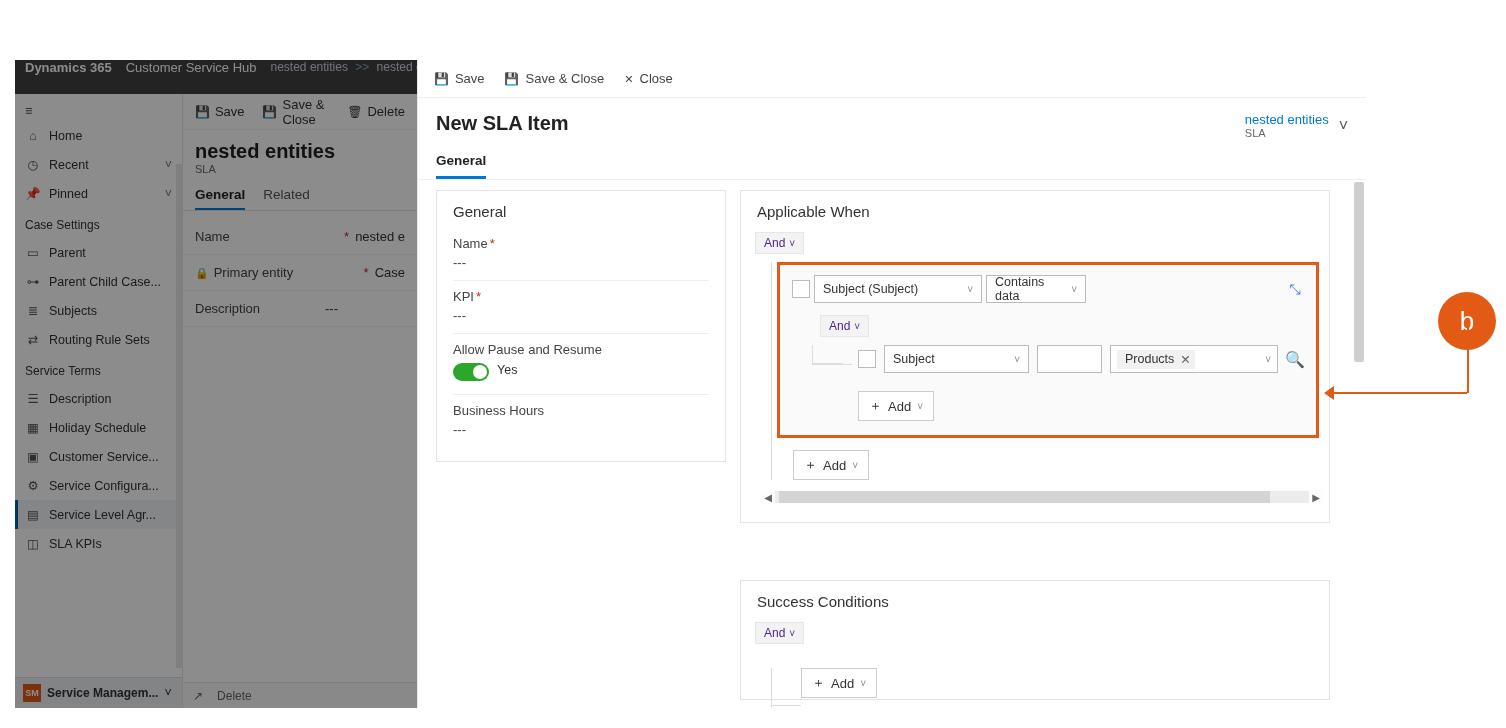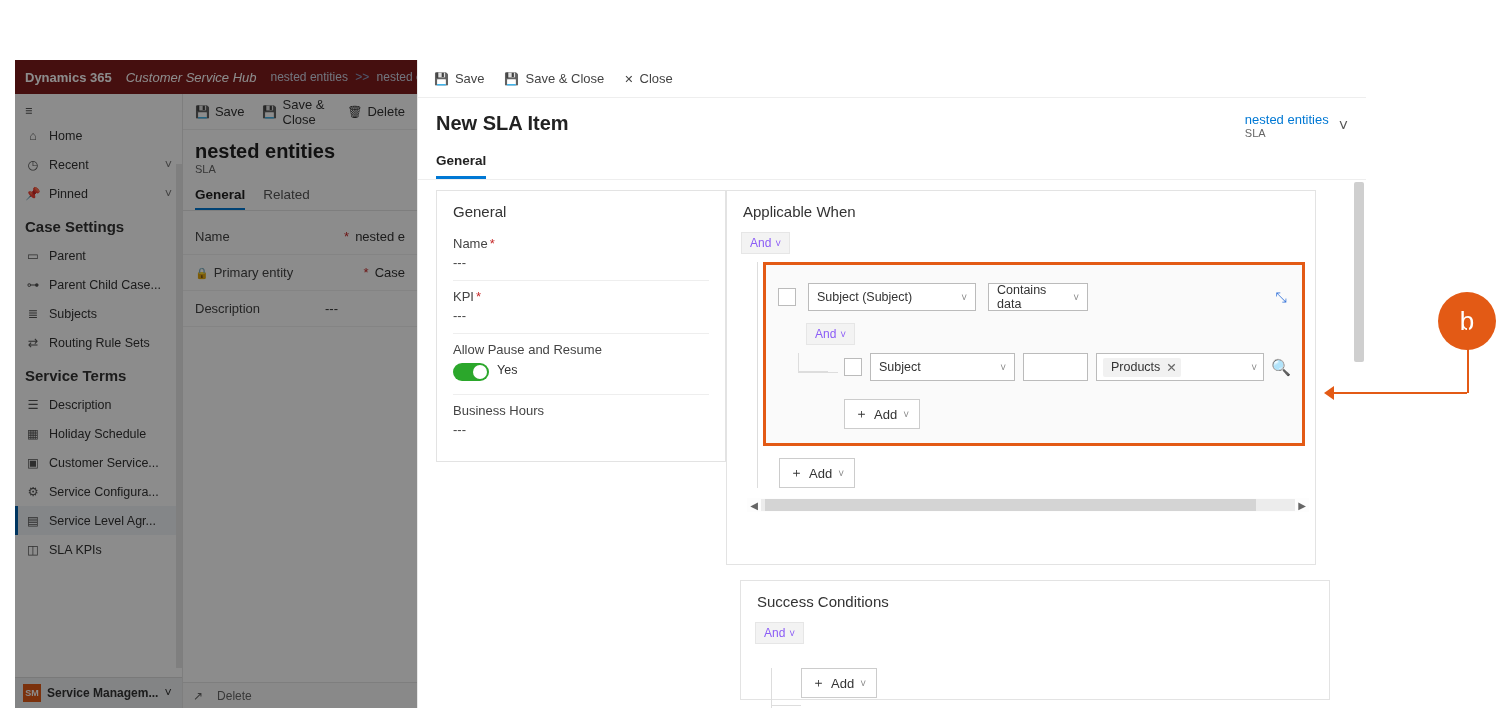--- a/index.html
+++ b/index.html
@@ -2,33 +2,33 @@
 <html><head>
 <meta charset="utf-8">
 <style>
 * { box-sizing: border-box; margin: 0; padding: 0; font-family: "Segoe UI", Arial, sans-serif; }
 body { width: 1506px; height: 728px; position: relative; overflow: hidden; background: #fff; }
 
 
 .bg-app { position: absolute; left: 15px; top: 60px; width: 402px; height: 648px; background: #fff; }
 .bg-dim { position: absolute; left: 15px; top: 60px; width: 402px; height: 648px; background: rgba(0,0,0,0.45); z-index: 5; pointer-events:none; }
 
-.bg-topbar { height: 34px; background: #7f1d1d; color: #fff; display: flex; align-items: center; padding: 0 10px; font-size: 13px; white-space: nowrap; overflow:hidden;}
+.bg-topbar { height: 34px; background: #404040; color: #fff; display: flex; align-items: flex-start; padding: 0 10px; font-size: 13px; white-space: nowrap; overflow:hidden;}
 .bg-topbar .brand { font-weight: 600; margin-right: 14px; }
-.bg-topbar .hub { margin-right: 14px; font-style: italic; }
+.bg-topbar .hub { margin-right: 14px; }
 .bg-topbar .bc { color: #cfd6e6; font-size: 12px; }
 .bg-topbar .bc .sep { margin: 0 4px; color:#8fa0c9;}
 
 .bg-body { display: flex; height: calc(100% - 34px); }
 .bg-sidebar { width: 168px; border-right: 1px solid #e6e6e6; padding-top: 6px; font-size: 12.5px; color: #333; position:relative;}
 .bg-sb-ham { padding: 4px 10px; color:#555;}
 .bg-sb-item { display:flex; align-items:center; gap:8px; padding: 7px 10px; color:#333; }
 .bg-sb-item .sp { margin-left:auto; color:#777; }
 .bg-sb-item .ico { width:16px; text-align:center; color:#555; }
-.bg-sb-header { padding: 10px 10px 6px; font-size:15px; font-weight:700; color:#333;}
+.bg-sb-header { padding: 10px 10px 6px; font-size:12px; font-weight:400; color:#333;}
 .bg-sb-item.active { border-left: 3px solid #0061b0; background:#f1f4f8; padding-left:7px;}
 .bg-sb-bottom { position:absolute; bottom:0; left:0; right:0; display:flex; align-items:center; gap:6px; padding:6px 8px; background:#eef0f2; border-top:1px solid #ddd;}
 .bg-sb-bottom .sq { width:18px; height:18px; background:#e05a17; color:#fff; font-size:9px; display:flex; align-items:center; justify-content:center; font-weight:600;}
 .bg-sb-bottom .lbl { font-size:12px; font-weight:600; white-space:nowrap; overflow:hidden; text-overflow:ellipsis;}
 .bg-scroll-track { position:absolute; right:0; top:70px; bottom:40px; width:6px; background:#e8e8e8;}
 
 .bg-main { flex:1; overflow:hidden;}
 .bg-cmdbar { height:36px; display:flex; align-items:center; gap:18px; padding:0 12px; font-size:13px; color:#333; border-bottom:1px solid #eee;}
 .bg-cmdbar .itm { display:flex; align-items:center; gap:5px;}
 .bg-title { padding:10px 12px 2px; }
@@ -72,30 +72,30 @@
 .gen-item:last-child { border-bottom:none;}
 .gen-item .lbl { color:#444; }
 .gen-item .lbl .star { color:#c62828; margin-left:2px;}
 .gen-item .val { color:#444; margin-top:4px;}
 .toggle { display:inline-flex; gap:8px; margin-top:6px;}
 .toggle .sw { width:36px; height:18px; border-radius:10px; background:#2ba72b; position:relative;}
 .toggle .sw::after { content:""; width:14px; height:14px; border-radius:50%; background:#fff; position:absolute; right:2px; top:2px;}
 .toggle .txt { font-size:12.5px; color:#333;}
 
 
-.apw-card { position:absolute; left:308px; top:10px; width:590px; height:375px; }
+.apw-card { position:absolute; left:322px; top:10px; width:590px; height:333px; }
 .apw-body { padding:4px 10px 0 14px; position:relative; }
-.and-group { display:inline-flex; align-items:center; gap:4px; font-size:12px; color:#8b5cf6; background:#f3f3f3; padding:3px 8px; border:1px solid #e6e6e6; cursor:pointer;}
+.and-group { display:inline-flex; align-items:center; gap:4px; font-size:12px; color:#4c1d95; background:#f3f3f3; padding:3px 8px; border:1px solid #e6e6e6; cursor:pointer;}
 .and-group .chev { font-size:10px; }
 .tree { position:relative; margin:8px 0 0 6px; }
 .tree .vline { position:absolute; left:10px; top:0; bottom:0; width:1px; background:#ddd;}
 
 
 .hl-box { position:relative; border:3px solid #e35a15; margin:6px 0 0 16px; padding:10px 12px 14px 12px; background:#fafafa;}
-.cond-row { display:flex; align-items:center; gap:12px;margin-top:8px; }
+.cond-row { display:flex; align-items:center; gap:4px; }
 .chk { width:18px; height:18px; border:1px solid #bbb; background:#fff; cursor:pointer;}
 .sel { height:28px; border:1px solid #bbb; background:#fff; display:flex; align-items:center; padding:0 8px; font-size:12.5px; color:#333; cursor:pointer; position:relative;}
 .sel .chev { margin-left:auto; font-size:10px; color:#888;}
 .sel.w1 { width:168px;}
 .sel.w2 { width:100px;}
 .sel.w3 { width:145px;}
 .sel.w4 { width:65px;}
 .sel.tag { width:168px; padding:0 6px;}
 .tag-chip { display:inline-flex; align-items:center; gap:6px; background:#f1f1f1; padding:2px 4px 2px 8px; font-size:12.5px; border-radius:2px;}
 .tag-chip .x { cursor:pointer; color:#666; }

